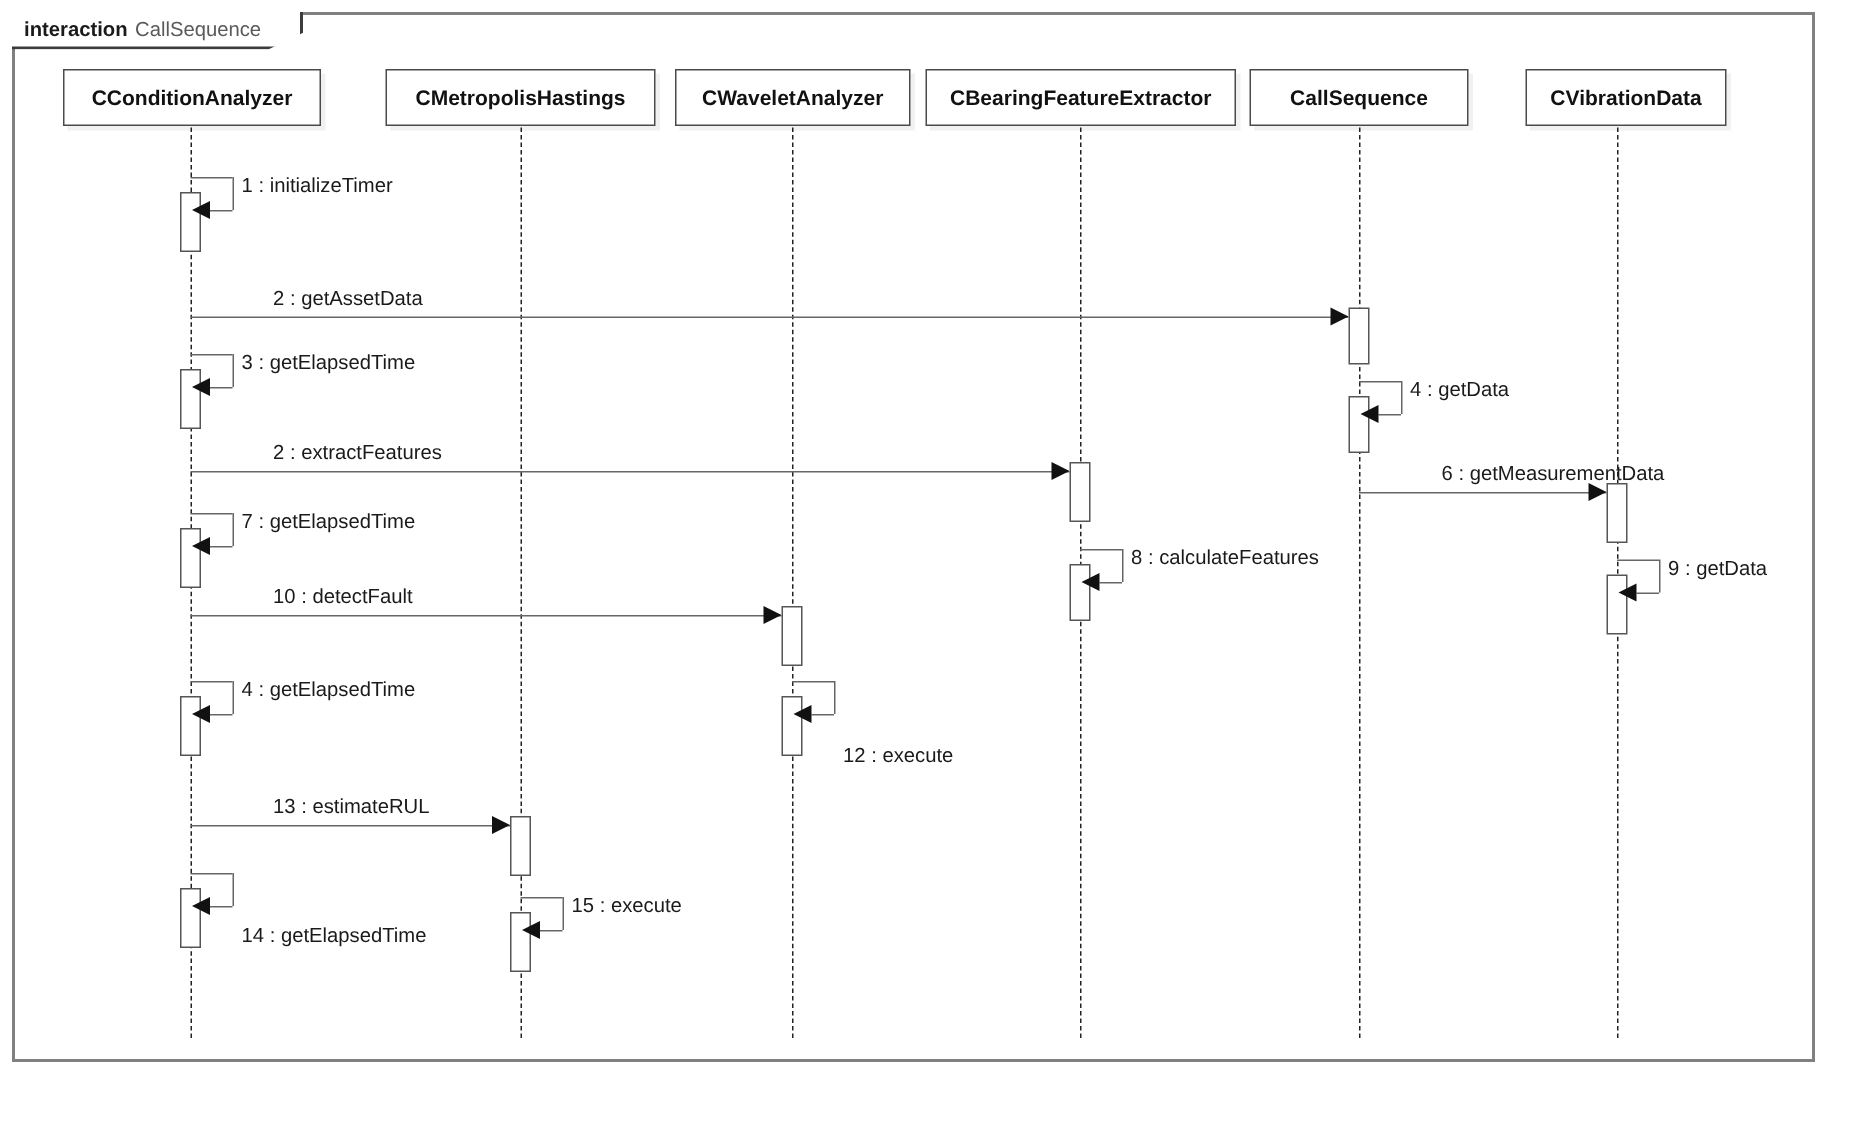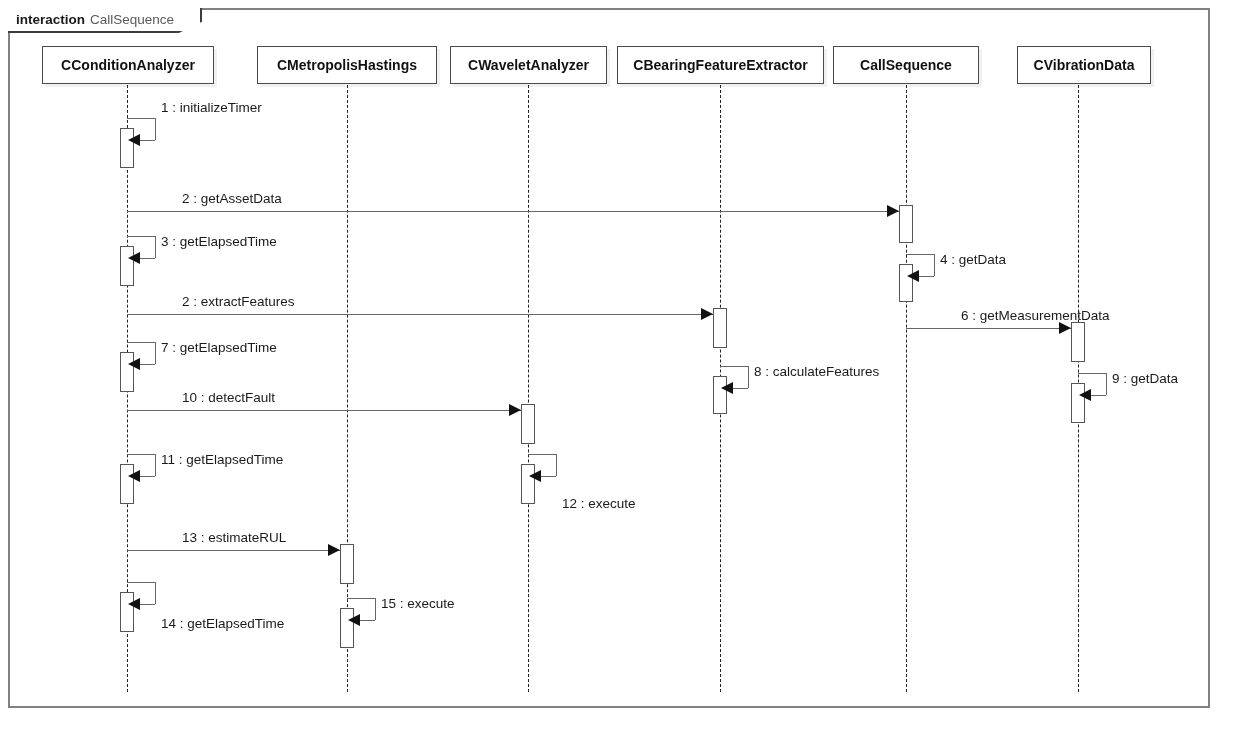--- a/index.html
+++ b/index.html
@@ -85,21 +85,21 @@
       <div class="act" style="left: 521px; top: 464px; height: 40px;"></div>
       <div class="act" style="left: 340px; top: 544px; height: 40px;"></div>
       <div class="act" style="left: 120px; top: 592px; height: 40px;"></div>
       <div class="act" style="left: 340px; top: 608px; height: 40px;"></div>
     </div>
   <div id="layer-messages">
       <div class="self-top" style="left: 127px; top: 118px; width: 28px;"></div>
       <div class="self-right" style="left: 155px; top: 118px; height: 22px;"></div>
       <div class="self-bot" style="left: 140px; top: 140px; width: 15px;"></div>
       <div class="arrow-l" style="left: 128px; top: 134px;"></div>
-      <div class="label" style="left: 161px; top: 100px;">1 : initializeTimer</div>
+      <div class="label" style="left: 161px; top: 116px;">1 : initializeTimer</div>
       <div class="msg-line" style="left: 127px; top: 211px; width: 772px;"></div>
       <div class="arrow-r" style="left: 887px; top: 205px;"></div>
       <div class="label" style="left: 182px; top: 191px;">2 : getAssetData</div>
       <div class="self-top" style="left: 127px; top: 236px; width: 28px;"></div>
       <div class="self-right" style="left: 155px; top: 236px; height: 22px;"></div>
       <div class="self-bot" style="left: 140px; top: 258px; width: 15px;"></div>
       <div class="arrow-l" style="left: 128px; top: 252px;"></div>
       <div class="label" style="left: 161px; top: 234px;">3 : getElapsedTime</div>
       <div class="self-top" style="left: 906px; top: 254px; width: 28px;"></div>
       <div class="self-right" style="left: 934px; top: 254px; height: 22px;"></div>
@@ -127,21 +127,21 @@
       <div class="self-bot" style="left: 1091px; top: 395px; width: 15px;"></div>
       <div class="arrow-l" style="left: 1079px; top: 389px;"></div>
       <div class="label" style="left: 1112px; top: 371px;">9 : getData</div>
       <div class="msg-line" style="left: 127px; top: 410px; width: 394px;"></div>
       <div class="arrow-r" style="left: 509px; top: 404px;"></div>
       <div class="label" style="left: 182px; top: 390px;">10 : detectFault</div>
       <div class="self-top" style="left: 127px; top: 454px; width: 28px;"></div>
       <div class="self-right" style="left: 155px; top: 454px; height: 22px;"></div>
       <div class="self-bot" style="left: 140px; top: 476px; width: 15px;"></div>
       <div class="arrow-l" style="left: 128px; top: 470px;"></div>
-      <div class="label" style="left: 161px; top: 452px;">11 : getElapsedTime</div>
+      <div class="label" style="left: 161px; top: 452px;">4 : getElapsedTime</div>
       <div class="self-top" style="left: 528px; top: 454px; width: 28px;"></div>
       <div class="self-right" style="left: 556px; top: 454px; height: 22px;"></div>
       <div class="self-bot" style="left: 541px; top: 476px; width: 15px;"></div>
       <div class="arrow-l" style="left: 529px; top: 470px;"></div>
       <div class="label" style="left: 562px; top: 452px; margin-top: 44px;">12 : execute</div>
       <div class="msg-line" style="left: 127px; top: 550px; width: 213px;"></div>
       <div class="arrow-r" style="left: 328px; top: 544px;"></div>
       <div class="label" style="left: 182px; top: 530px;">13 : estimateRUL</div>
       <div class="self-top" style="left: 127px; top: 582px; width: 28px;"></div>
       <div class="self-right" style="left: 155px; top: 582px; height: 22px;"></div>

